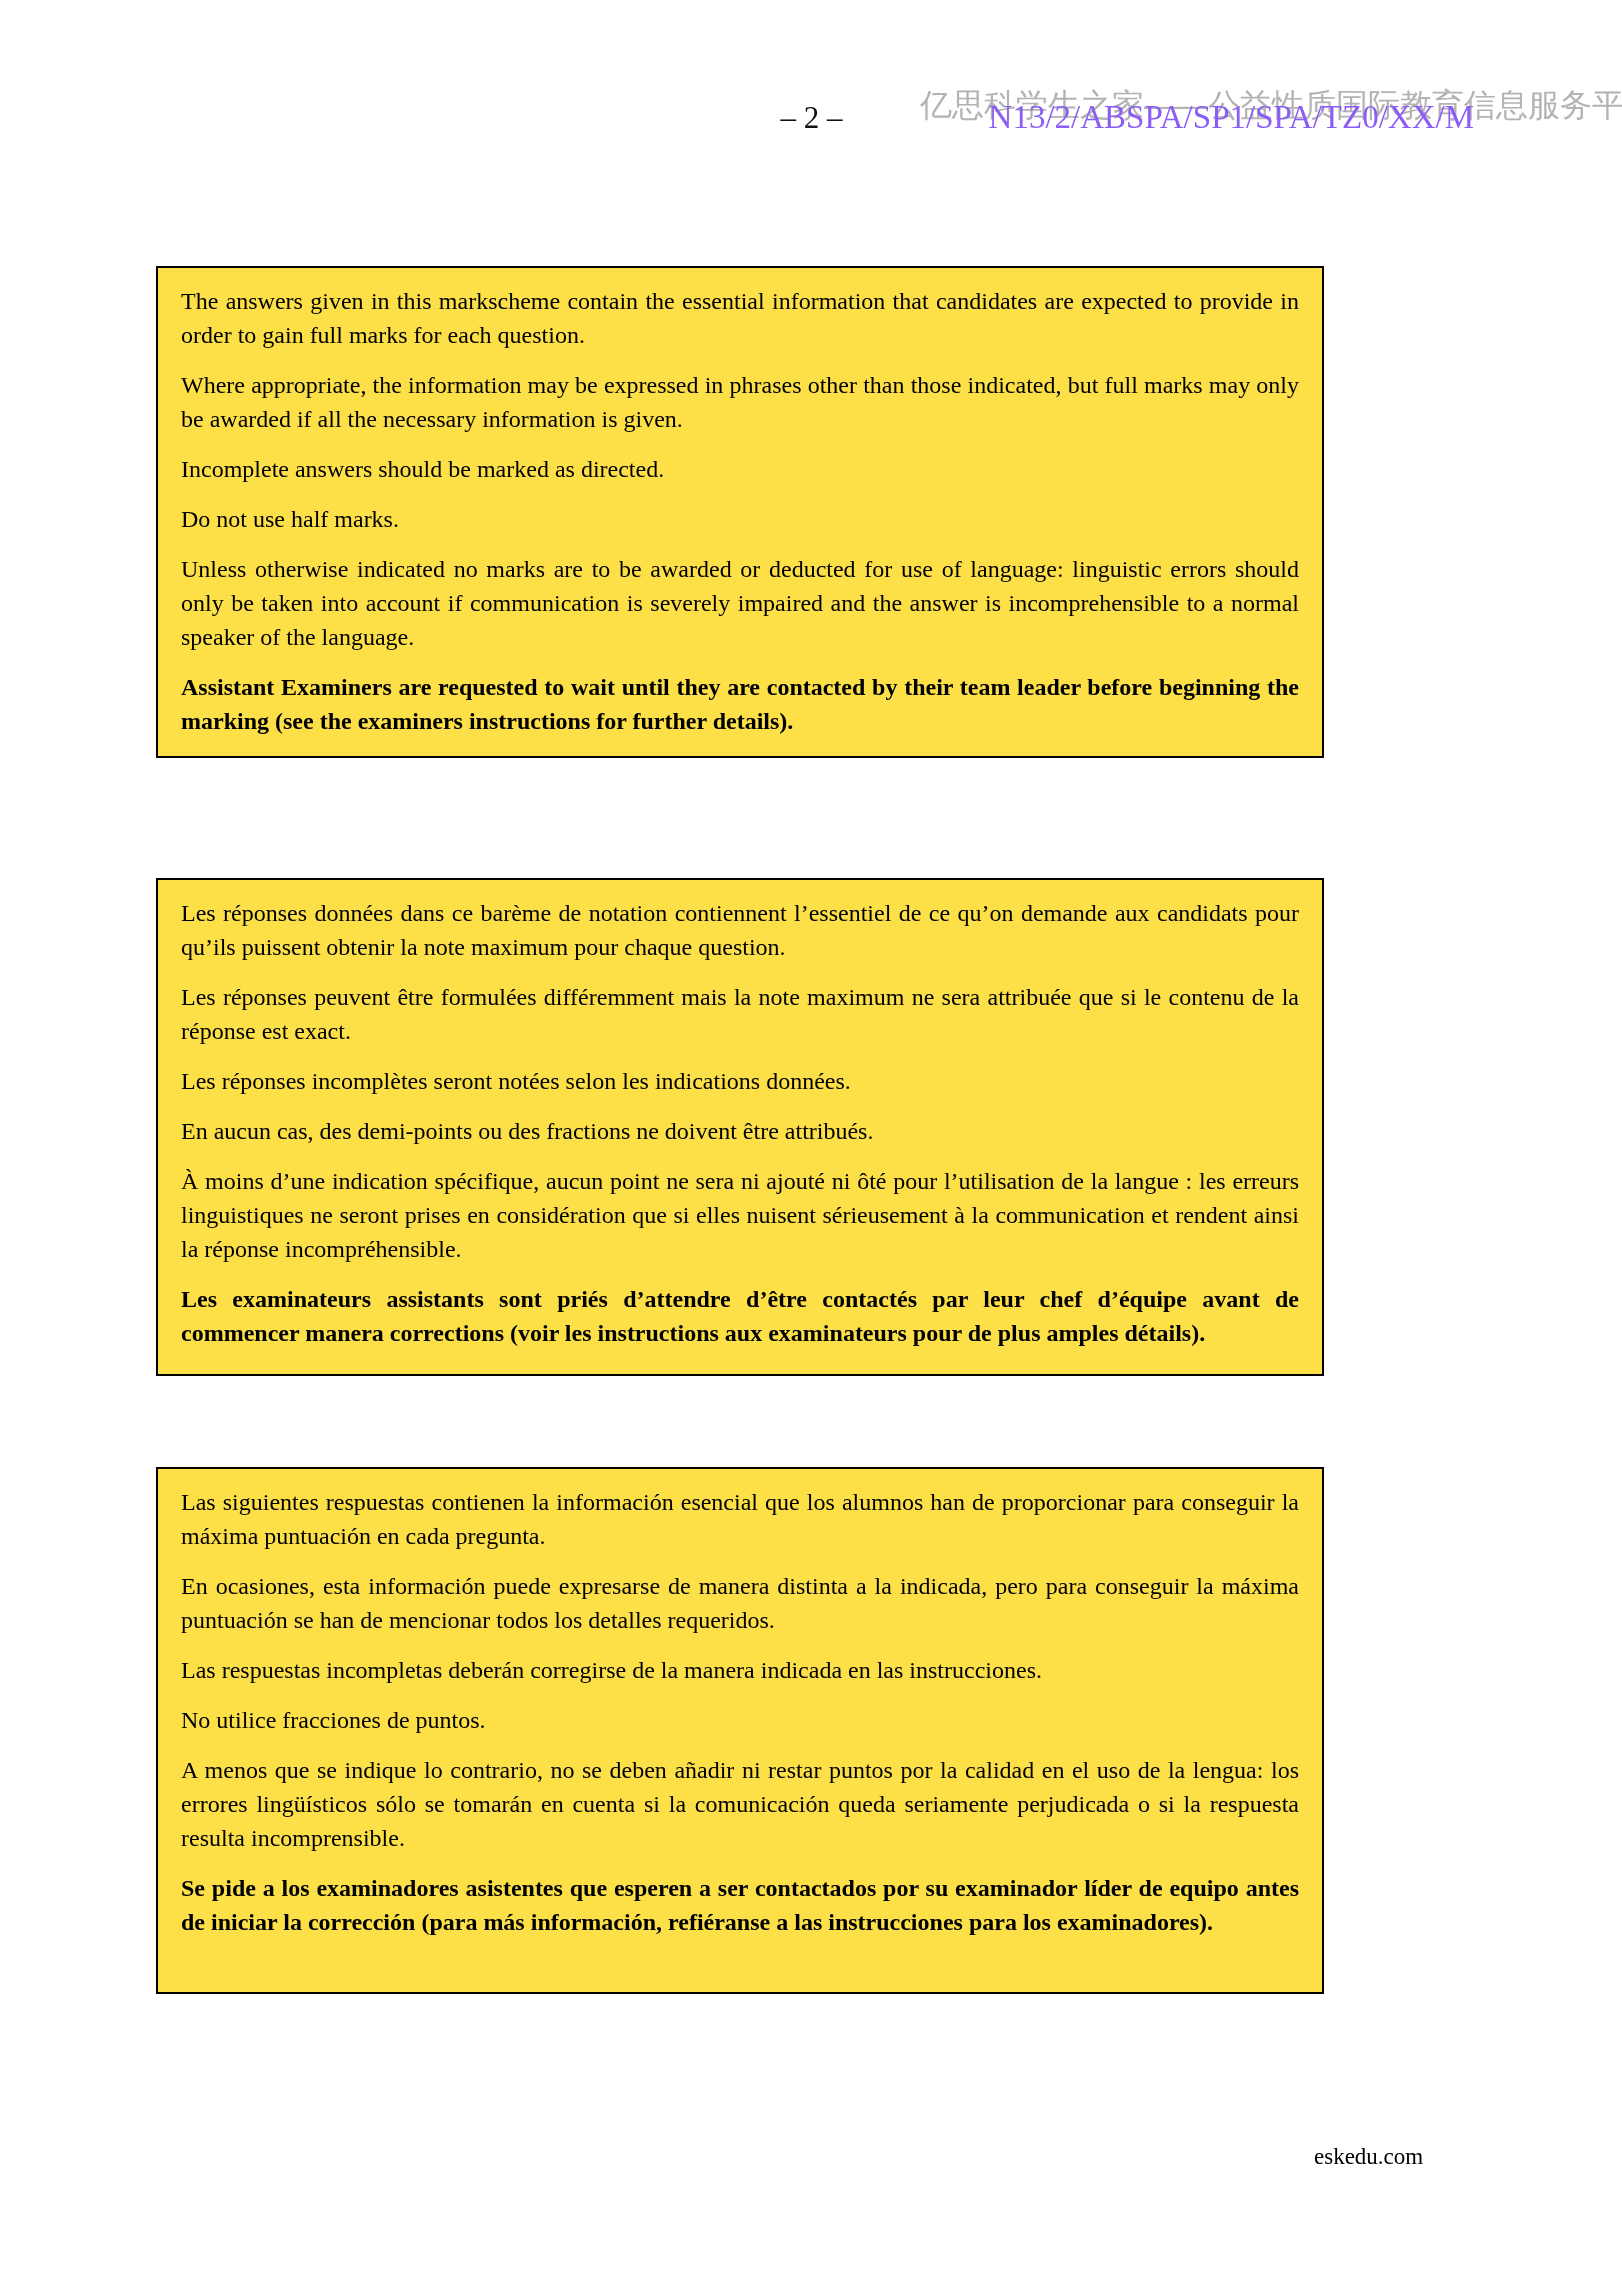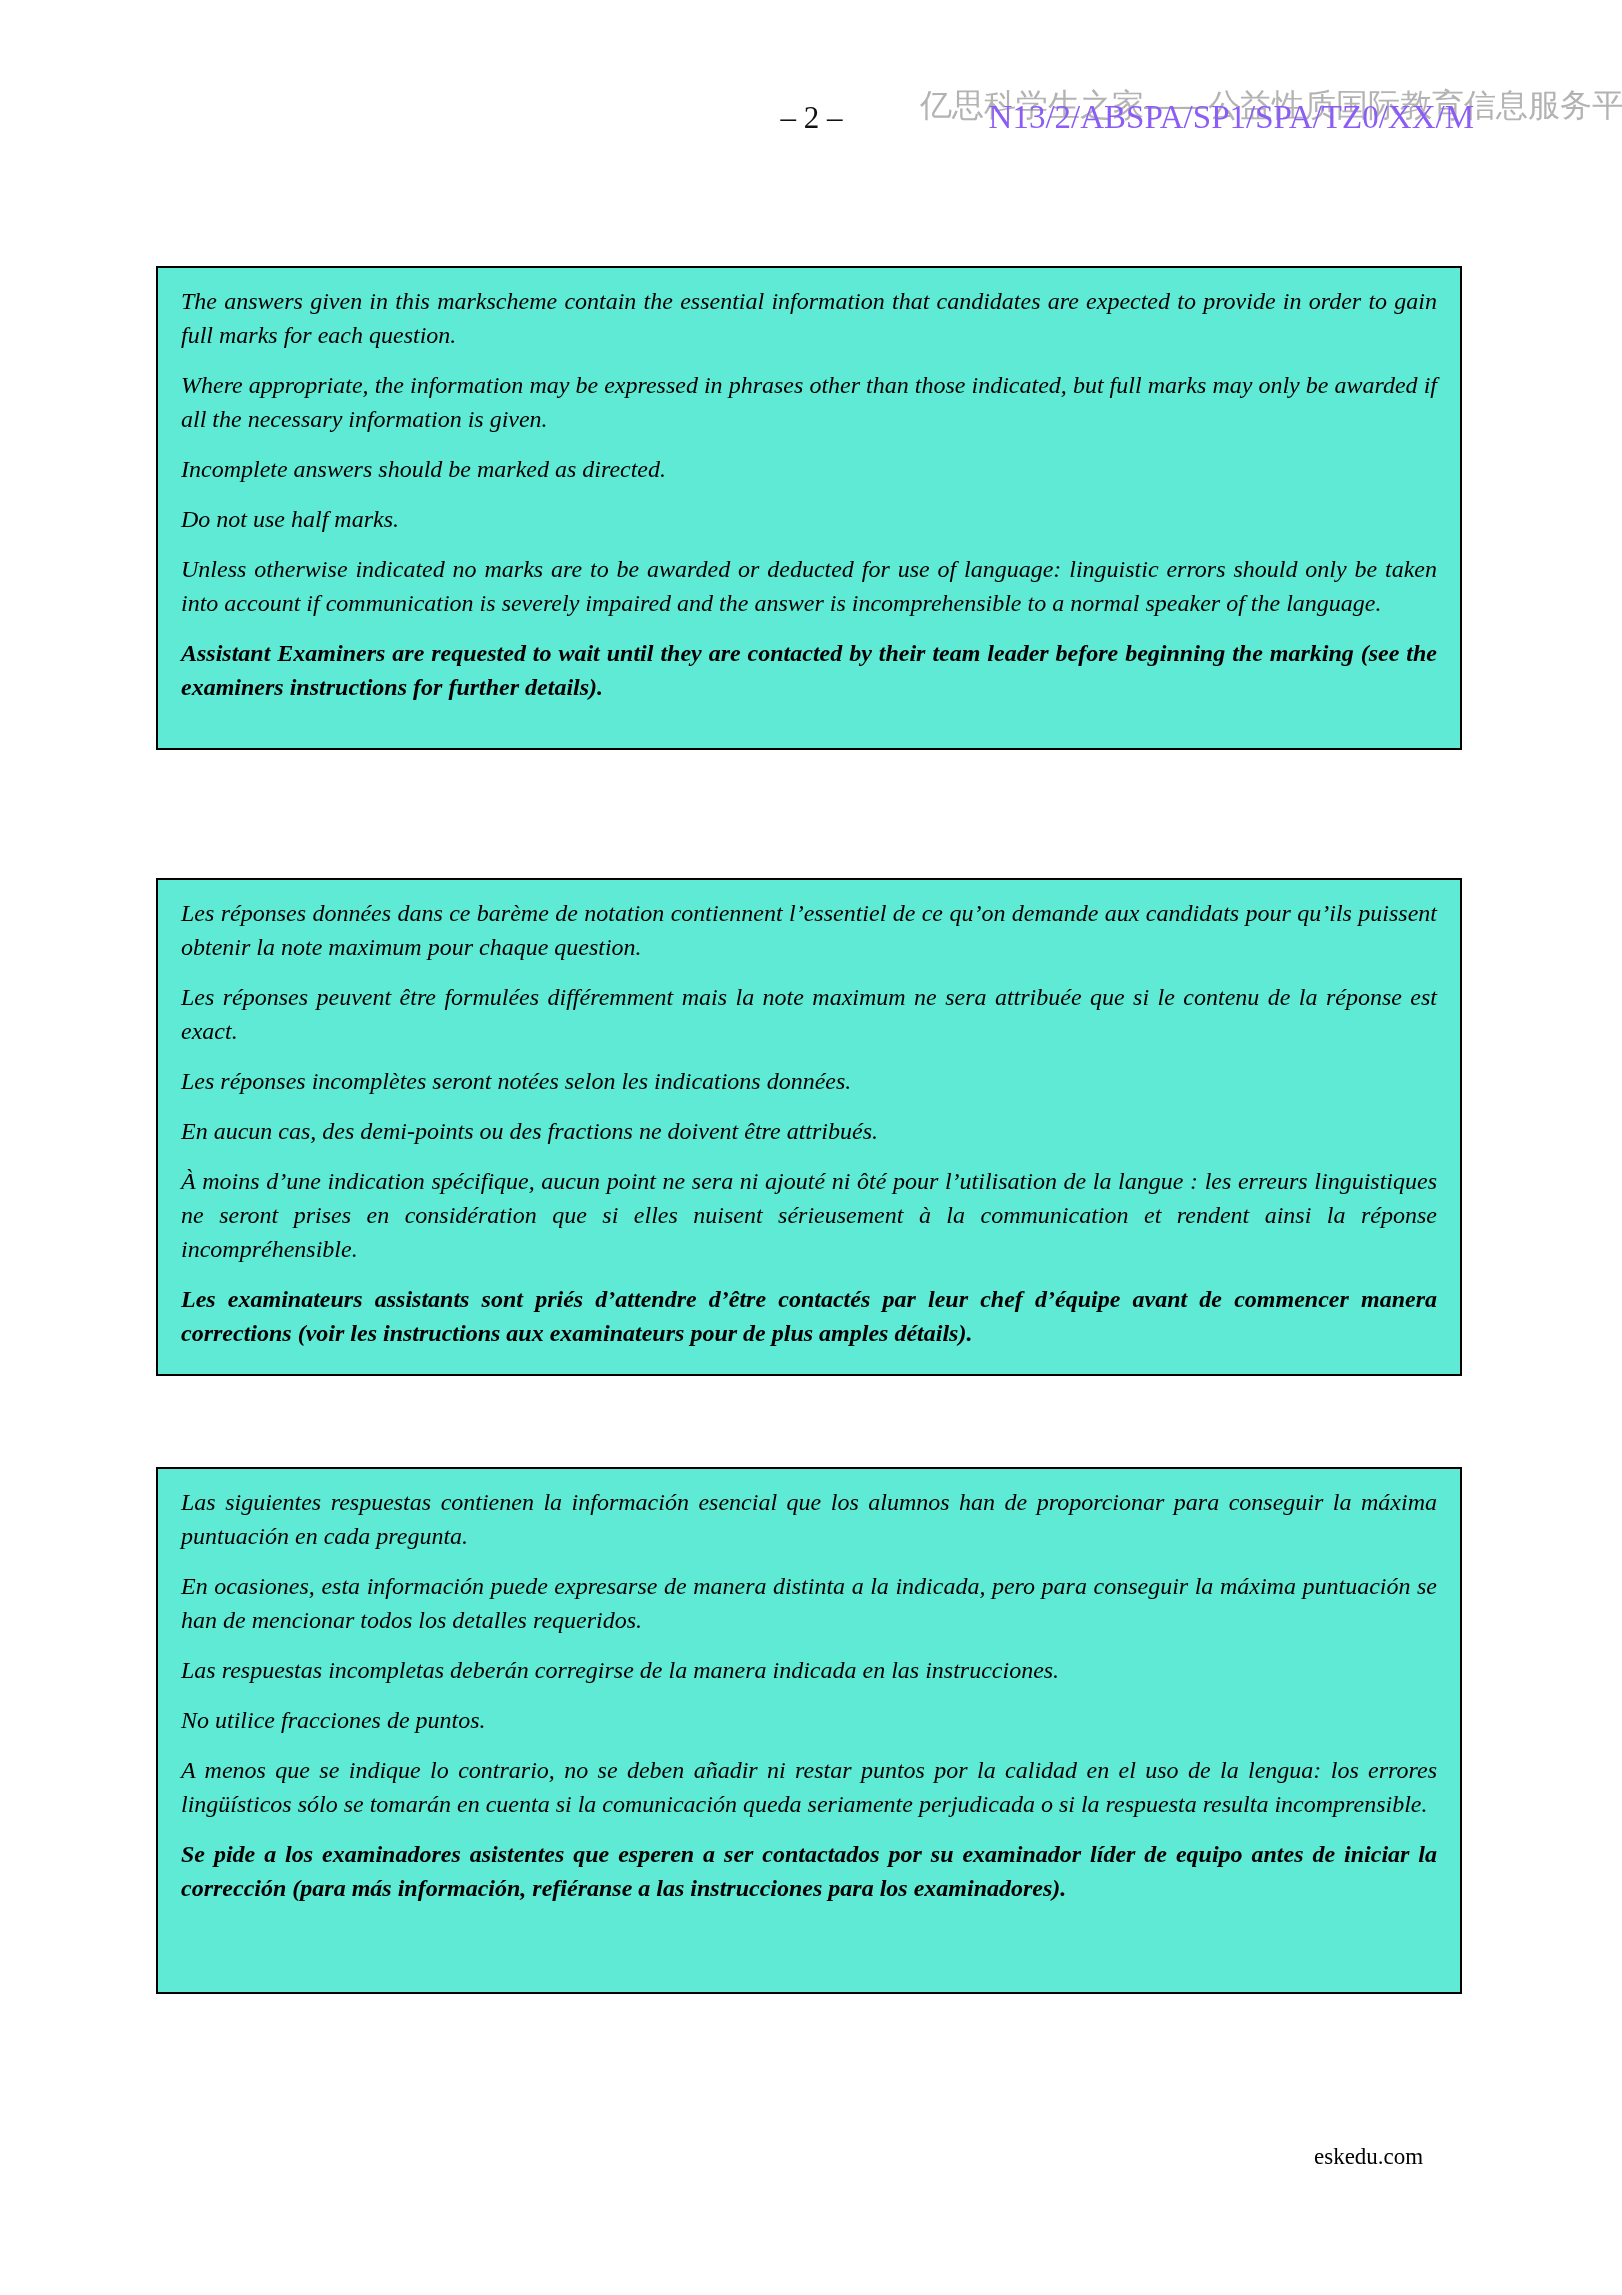--- a/index.html
+++ b/index.html
@@ -41,25 +41,24 @@
     top: 99px;
     right: 149px;
     font-size: 33px;
     color: #8b5cf6;
     white-space: nowrap;
   }
   
   .box {
     position: absolute;
     left: 156px;
-    width: 1306px;
+    width: 1168px;
     border: 2px solid #000000;
-    background: #5eead4;
+    background: #fde047;
     padding: 16px 23px 18px 23px;
-    font-style: italic;
     font-size: 24px;
     line-height: 34px;
     text-align: justify;
   }
   .box p { margin: 0 0 16px 0; }
   .box p:last-child { margin-bottom: 0; }
   .box p.bold { font-weight: bold; }
   .box-en { top: 266px; min-height: 484px; }
   .box-fr { top: 878px; min-height: 498px; }
   .box-es { top: 1467px; min-height: 527px; }

